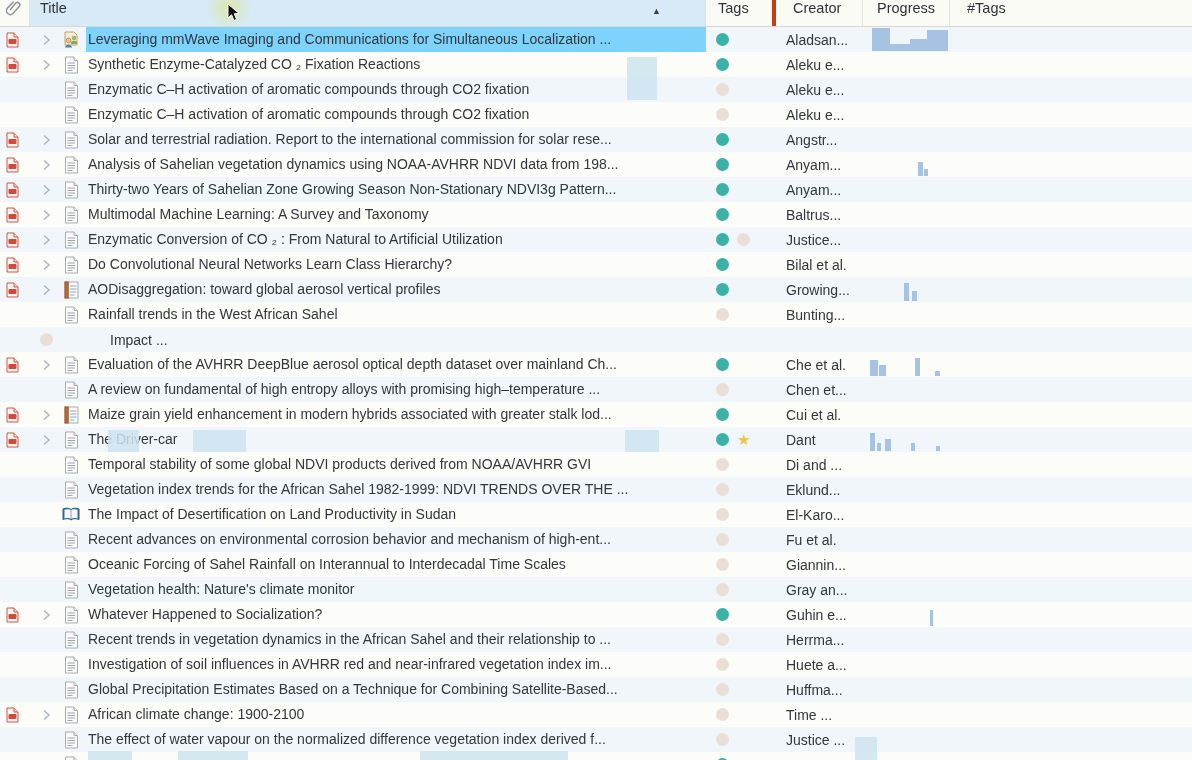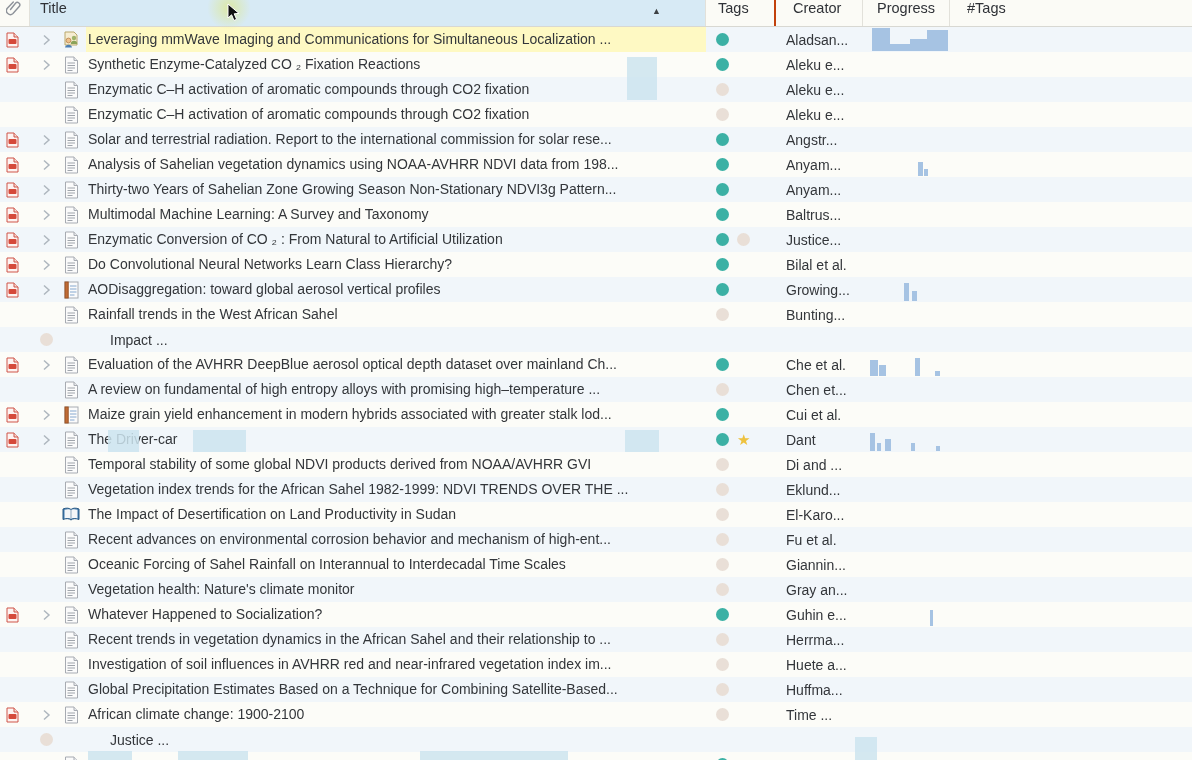--- a/index.html
+++ b/index.html
@@ -8,40 +8,40 @@
     background:#fcfcf8;
     font-family:"Liberation Sans",sans-serif;
     color:#2f3237;
   }
   
   .hdr{display:flex;height:27px;align-items:center;background:#fbfbf6;
        border-bottom:1px solid #d8d8d2;font-size:14.5px;box-sizing:border-box}
   .hdr .hc{height:100%;display:flex;align-items:flex-start;box-sizing:border-box}
   .h-attach{width:30px;padding-left:6px;border-right:1px solid #e2e1da}
   .h-title{width:676px;background:#d7eaf5;padding-left:10px;position:relative;border-right:1px solid #e2e1da}
-  .h-tags{width:70px;padding-left:12px;border-right:2px solid #c2410c}
+  .h-tags{width:70px;padding-left:12px;border-right:4px solid #c2410c}
   .h-creator{width:87px;padding-left:17px;border-right:1px solid #e2e1da}
   .h-progress{width:87px;padding-left:14px;border-right:1px solid #e2e1da}
   .h-ntags{flex:1;padding-left:17px}
   .sortmark{position:absolute;right:44px;top:7px;font-size:9px;color:#3c4043;line-height:1}
   
   .rows{position:relative}
   .row{display:flex;height:25px;align-items:center;font-size:14px;color:#33363a}
   .row:nth-child(odd){background:#f1f6fa}
   .cell{height:100%;display:flex;align-items:center;box-sizing:border-box}
   .c-attach{width:30px;padding-left:6px}
   .c-title{width:676px}
   .c-tags{width:70px;padding-left:10px;gap:8px}
   .c-creator{width:87px;padding-left:10px}
   .c-prog{width:87px;position:relative}
   .c-ntags{flex:1}
   .slot-ch{width:16px;margin-left:12px;display:flex;align-items:center;justify-content:flex-start;flex:none}
   .slot-ic{width:18px;margin-left:4px;margin-right:6px;display:flex;align-items:center;justify-content:center;flex:none}
   .ttl{flex:1;height:25px;line-height:25px;white-space:nowrap;overflow:hidden;padding-left:2px}
-  .ttl.hl{background:#fef9c3}
+  .ttl.hl{background:#7dd3fc}
   .ic{display:inline-flex;align-items:center}
   .dot{width:13px;height:13px;border-radius:50%;flex:none}
   .dot.teal{background:#3cb1a5}
   .dot.pale{background:#e9dfd7}
   .star{color:#eec23f;font-size:15px;line-height:1;flex:none}
   .bar{position:absolute;bottom:1px;background:#a6c3e3}
   
   .artifact{position:absolute;background:#cde4ef;opacity:.85;pointer-events:none;z-index:5}
   .glow{position:absolute;left:207px;top:-14px;width:44px;height:44px;border-radius:50%;
         background:radial-gradient(circle,rgba(221,232,140,.75) 0%,rgba(221,232,140,0) 70%);
@@ -1027,20 +1027,36 @@
         <span class="dot pale"></span>
       </div>
       <div class="cell c-creator">
         <span>Time ...</span>
       </div>
       <div class="cell c-prog"></div>
       <div class="cell c-ntags"></div>
     </div>
     <div class="row">
       <div class="cell c-attach"></div>
+      <div class="cell c-title">
+        <span class="slot-ch"></span>
+        <span class="slot-ic ic">
+          <svg width="15" height="18" viewBox="0 0 15 18">
+            <path d="M1.5 1h8.5l3.5 3.5V17H1.5z" fill="#fbfbfb" stroke="#a7abb2"></path>
+            <path d="M10 1v3.5h3.5" fill="#e9eaec" stroke="#a7abb2"></path>
+            <g stroke="#9fa4ab" stroke-width="1">
+              <line x1="3.5" y1="7" x2="11" y2="7"></line>
+              <line x1="3.5" y1="9.5" x2="11" y2="9.5"></line>
+              <line x1="3.5" y1="12" x2="11" y2="12"></line>
+              <line x1="3.5" y1="14.5" x2="8.5" y2="14.5"></line>
+            </g>
+          </svg>
+        </span>
+        <span class="ttl">The effect of water vapour on the normalized difference vegetation index derived f...</span>
+      </div>
       <div class="cell c-tags">
         <span class="dot pale"></span>
       </div>
       <div class="cell c-creator">
         <span>Justice ...</span>
       </div>
       <div class="cell c-prog"></div>
       <div class="cell c-ntags"></div>
     </div>
     <div class="row">

